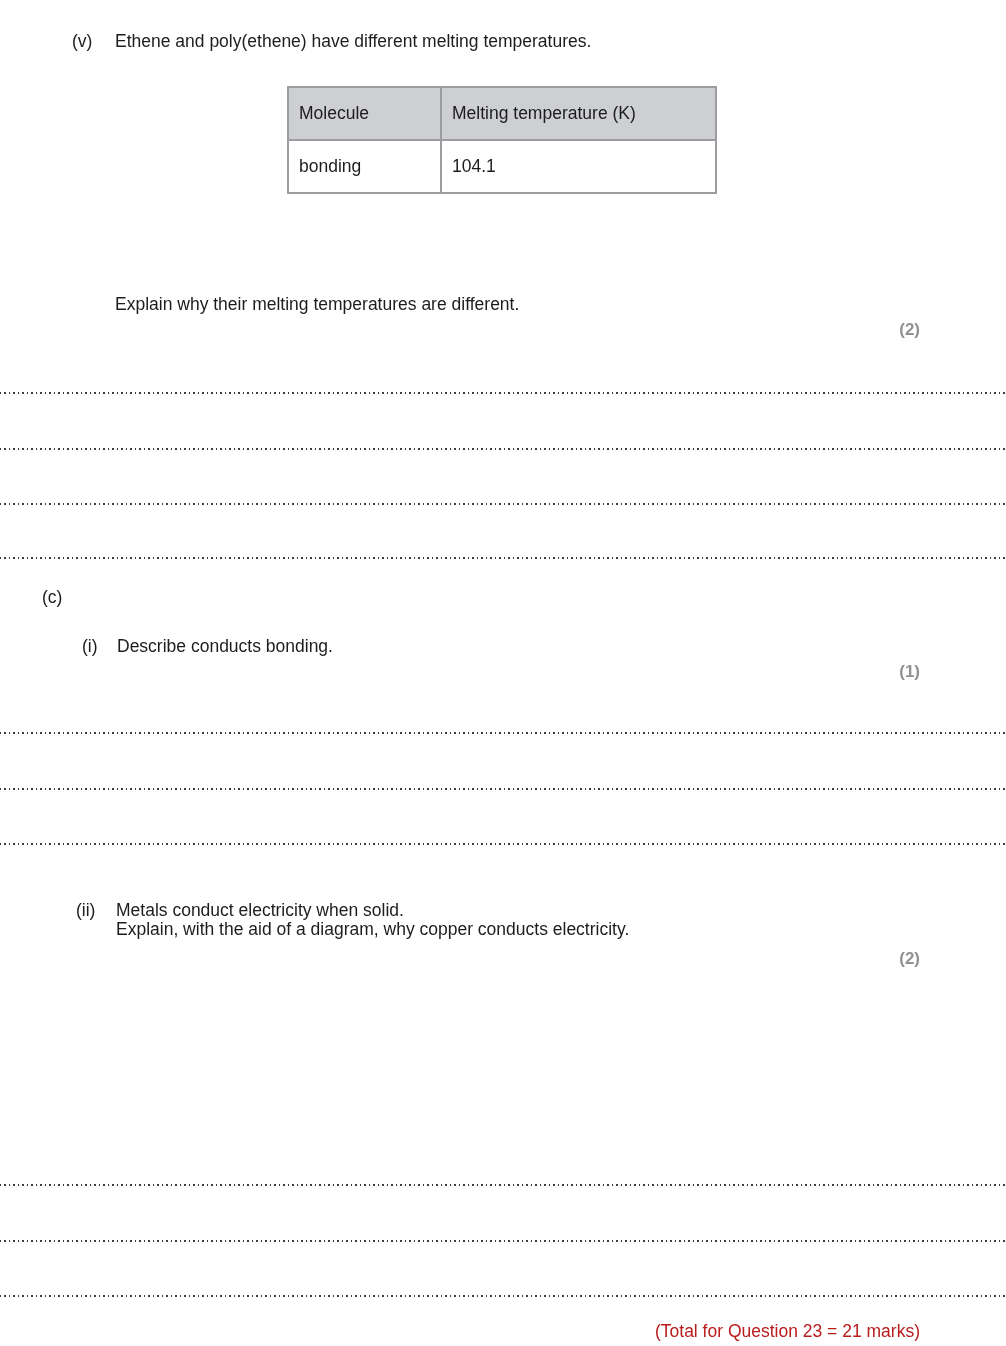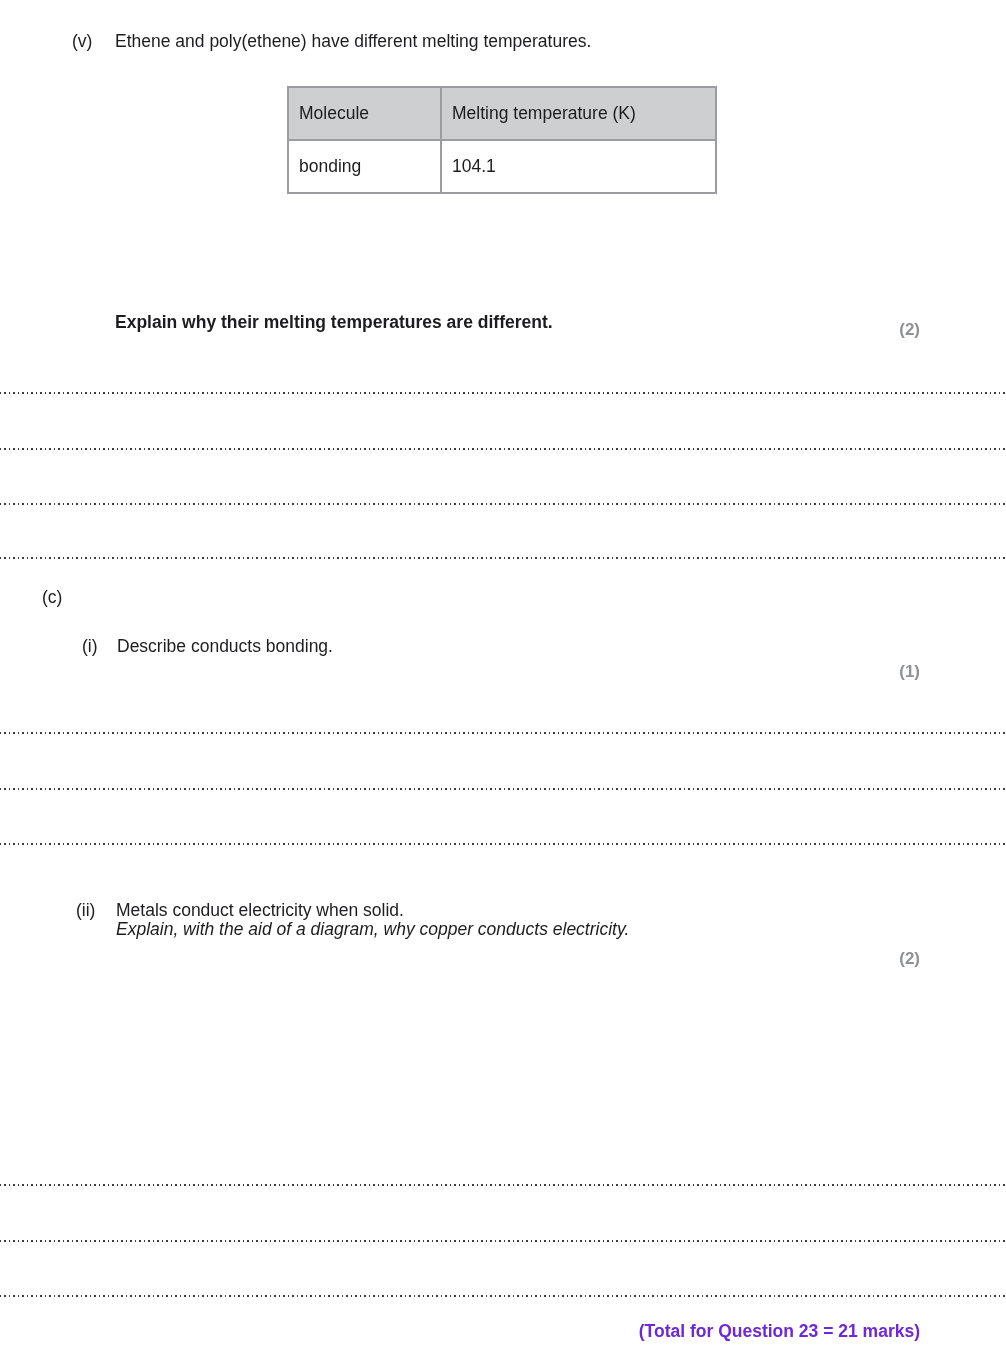--- a/index.html
+++ b/index.html
@@ -34,21 +34,21 @@
     border: 2px solid #9b9da0;
     text-align: left; vertical-align: middle;
     height: 51px; padding: 0 10px;
     font-weight: normal;
   }
   table.data-table th { background: #cecfd1; }
   table.data-table .col-molecule { width: 131px; }
   table.data-table .col-temp { width: 253px; }
   .total-line {
     position: absolute; right: 86px; top: 1321px;
-    font-size: 17.5px; font-weight: bold; color: #6d28d9;
+    font-size: 17.5px; font-weight: normal; color: #b91c1c;
     white-space: nowrap;
   }
 </style>
 </head>
 <body>
 
 <div class="q-row" style="left:72px; top:31px;">
   <span class="q-marker" style="width:43px;">(v)</span>
   <span class="q-text">Ethene and poly(ethene) have different melting temperatures.</span>
 </div>
@@ -61,21 +61,21 @@
     </tr>
   </thead>
   <tbody>
     <tr>
       <td>bonding</td>
       <td>104.1</td>
     </tr>
   </tbody>
 </table>
 
-<div class="prompt" style="left:115px; top:312px;font-weight:bold;">Explain why their melting temperatures are different.</div>
+<div class="prompt" style="left:115px; top:294px;">Explain why their melting temperatures are different.</div>
 <div class="marks" style="top:319px;">(2)</div>
 
 <div class="answer-line" style="top:392px;"></div>
 <div class="answer-line" style="top:448px;"></div>
 <div class="answer-line" style="top:503px;"></div>
 <div class="answer-line" style="top:557px;"></div>
 
 <div class="q-row" style="left:42px; top:587px;">
   <span class="q-marker" style="width:43px;">(c)</span>
 </div>
@@ -88,20 +88,20 @@
 
 <div class="answer-line" style="top:732px;"></div>
 <div class="answer-line" style="top:788px;"></div>
 <div class="answer-line" style="top:843px;"></div>
 
 <div class="q-row" style="left:76px; top:876px;margin-top:24px;">
   <span class="q-marker" style="width:40px;">(ii)</span>
   <span class="q-text">Metals conduct electricity when solid.</span>
 </div>
 
-<div class="prompt" style="left:116px; top:919px;font-style:italic;">Explain, with the aid of a diagram, why copper conducts electricity.</div>
+<div class="prompt" style="left:116px; top:919px;">Explain, with the aid of a diagram, why copper conducts electricity.</div>
 <div class="marks" style="top:948px;">(2)</div>
 
 <div class="answer-line" style="top:1184px;"></div>
 <div class="answer-line" style="top:1240px;"></div>
 <div class="answer-line" style="top:1295px;"></div>
 
 <div class="total-line">(Total for Question 23 = 21 marks)</div>
 
 </body></html>

